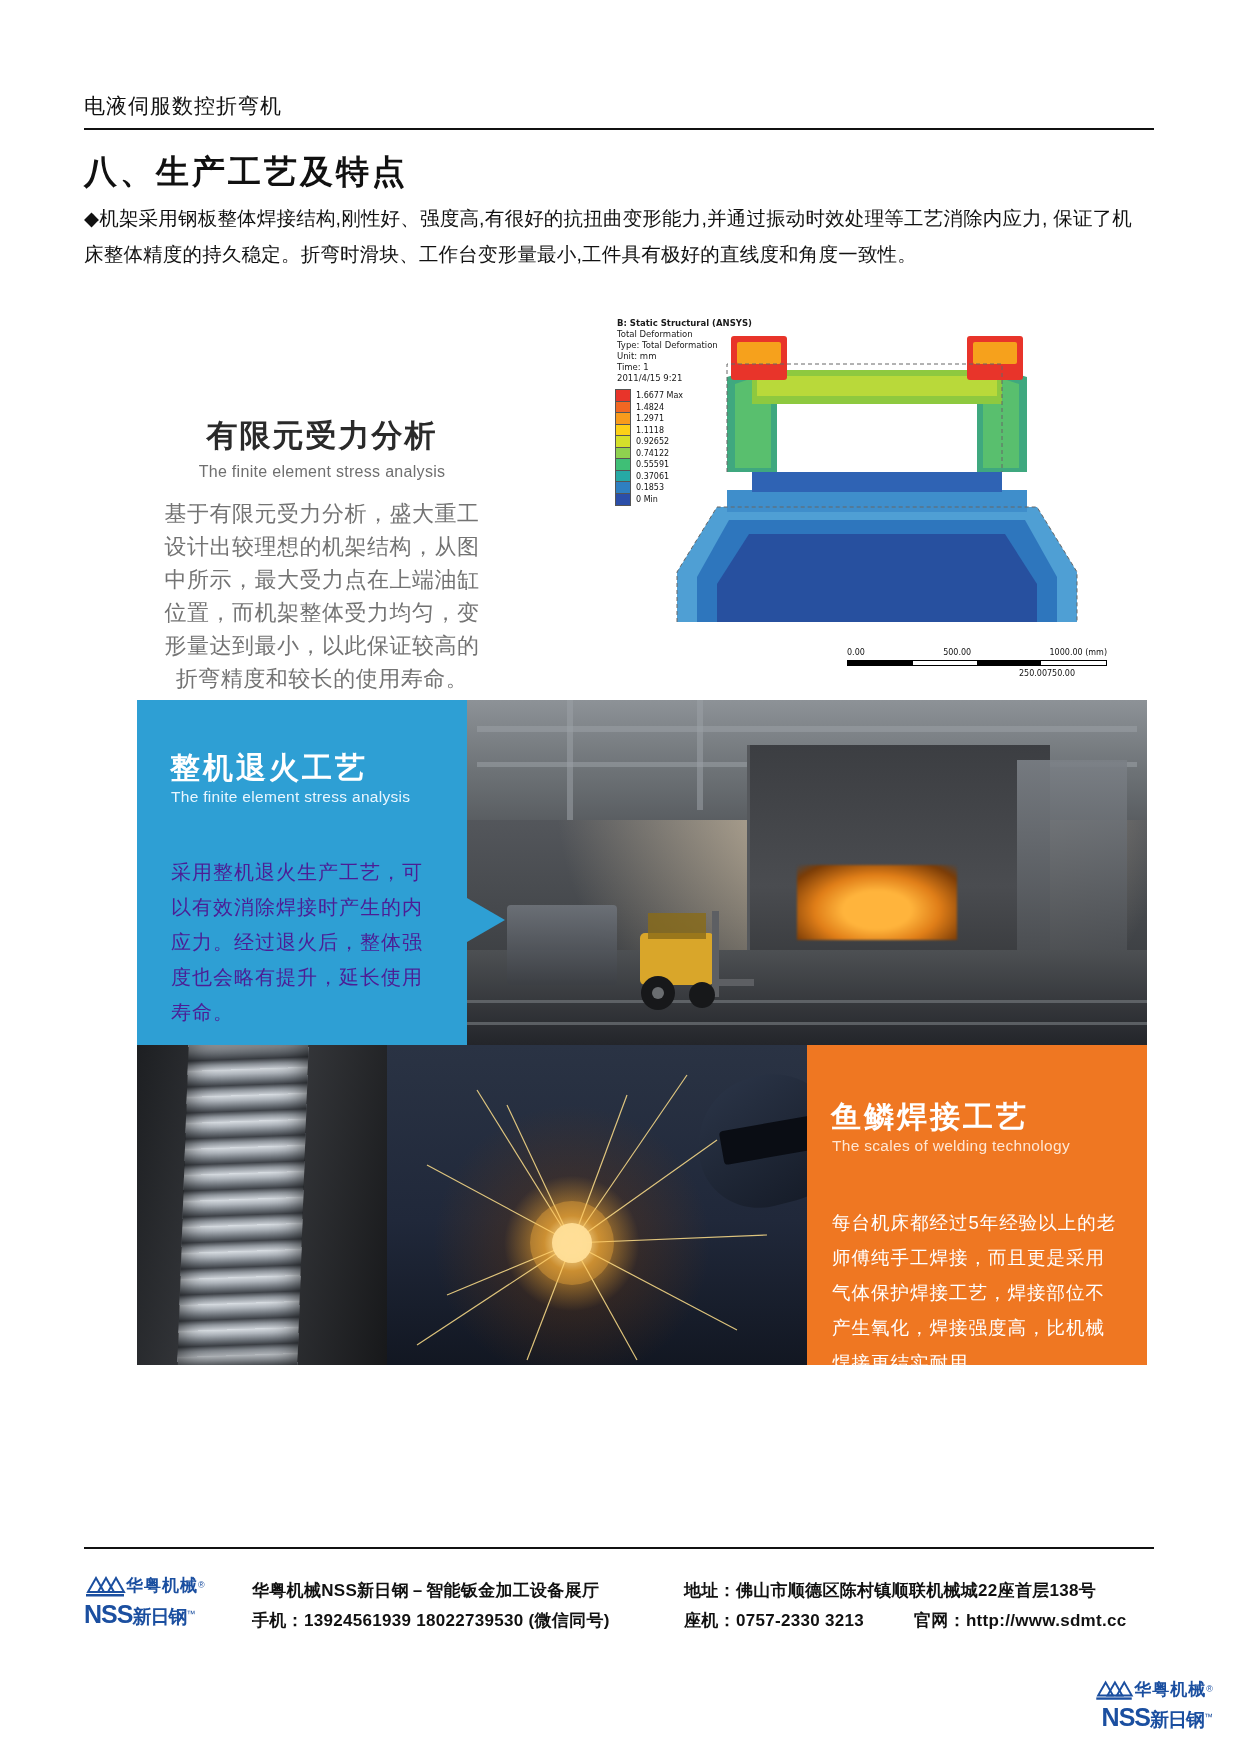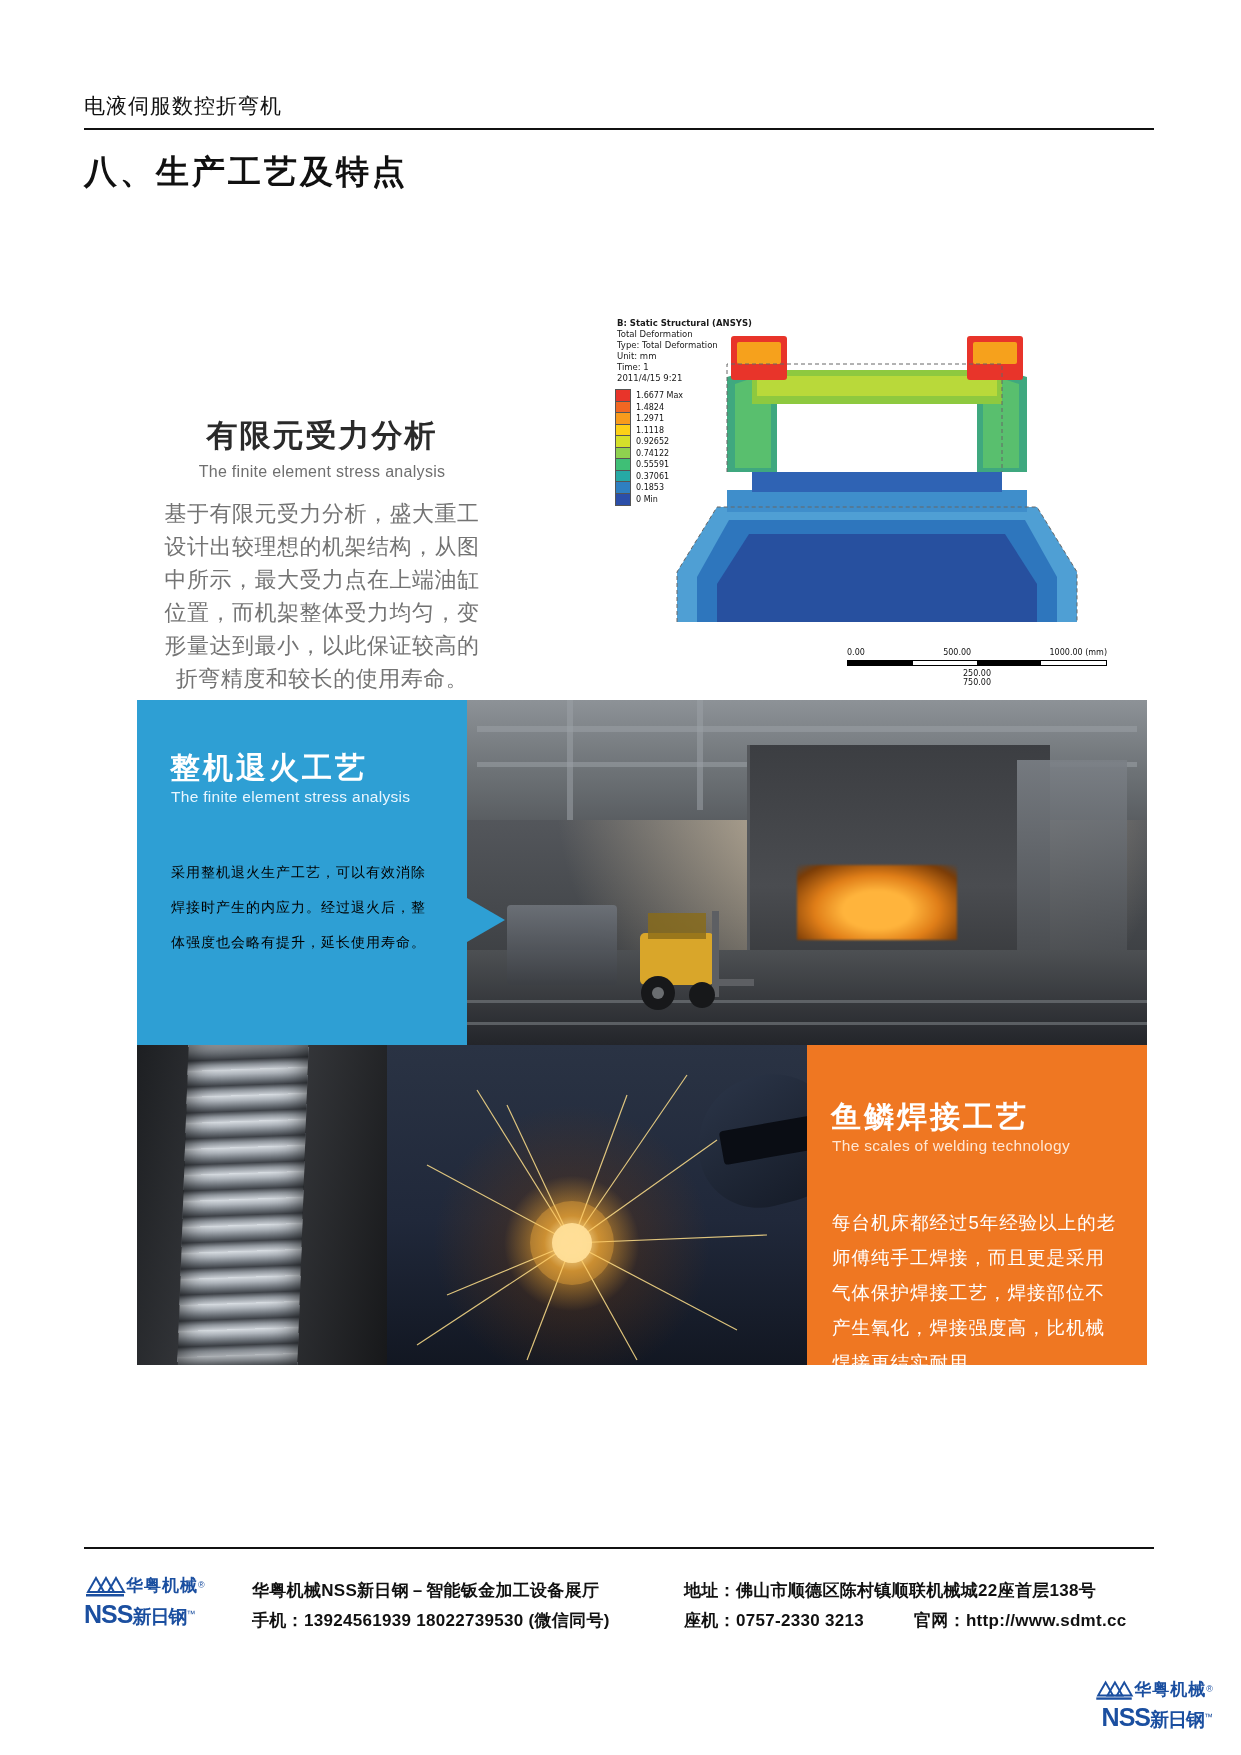--- a/index.html
+++ b/index.html
@@ -66,21 +66,21 @@
   .legend-val{font-size:8px;color:#111;font-family:"DejaVu Sans",sans-serif;}
   .scalebar{
     position:absolute;left:280px;top:348px;width:260px;text-align:center;
     font-size:8px;color:#111;font-family:"DejaVu Sans",sans-serif;
   }
   .scalebar .line{
     height:4px;background:linear-gradient(90deg,#000 0 25%,#fff 25% 50%,#000 50% 75%,#fff 75% 100%);
     border:0.5px solid #000;margin:3px 0;
   }
   .scale-nums{display:flex;justify-content:space-between;gap:48px;}
-  .scale-nums2{display:flex;justify-content:flex-end;padding:0 32px;flex-direction:column;}
+  .scale-nums2{display:flex;justify-content:flex-end;padding:0 32px;}
 
   
   .frame{position:absolute;left:90px;top:22px;width:440px;height:330px;}
 
   
   .anneal{
     position:absolute;left:137px;top:700px;width:1010px;height:421px;
     overflow:hidden;
   }
   .anneal-photo{
@@ -130,21 +130,21 @@
     border-left:38px solid #2e9fd4;
   }
   .anneal-h1{
     position:absolute;left:33px;top:48px;font-size:30px;font-weight:bold;color:#ffffff;letter-spacing:3px;
   }
   .anneal-h2{
     position:absolute;left:34px;top:88px;font-size:15.5px;color:#e8f6ff;letter-spacing:0.3px;
   }
   .anneal-body{
     position:absolute;left:34px;top:155px;width:268px;
-    font-size:14px;line-height:35px;color:#000000;letter-spacing:1px;
+    font-size:20px;line-height:35px;color:#4c1d95;letter-spacing:1px;
   }
 
   
   .weld{
     position:absolute;left:137px;top:1045px;width:1010px;height:320px;overflow:hidden;padding-left:8px;
   }
   .weld-seam{
     position:absolute;left:0;top:0;width:250px;height:320px;
     background:linear-gradient(100deg,#1d1f22 0%,#3a3c40 45%,#17181a 100%);
   }
@@ -213,20 +213,21 @@
 
 <div class="page">
 
   <div class="header">
     <div class="header-title">电液伺服数控折弯机</div>
     <div class="header-rule"></div>
   </div>
 
   <div class="section-title">八、生产工艺及特点</div>
 
+  <div class="intro">◆机架采用钢板整体焊接结构,刚性好、强度高,有很好的抗扭曲变形能力,并通过振动时效处理等工艺消除内应力, 保证了机床整体精度的持久稳定。折弯时滑块、工作台变形量最小,工件具有极好的直线度和角度一致性。</div>
 
   <div class="fea-wrap">
 
     <div class="fea-text">
       <div class="fea-h1">有限元受力分析</div>
       <div class="fea-h2">The finite element stress analysis</div>
       <div class="fea-body">基于有限元受力分析，盛大重工设计出较理想的机架结构，从图中所示，最大受力点在上端油缸位置，而机架整体受力均匀，变形量达到最小，以此保证较高的折弯精度和较长的使用寿命。</div>
     </div>
 
     <div class="fea-img">

